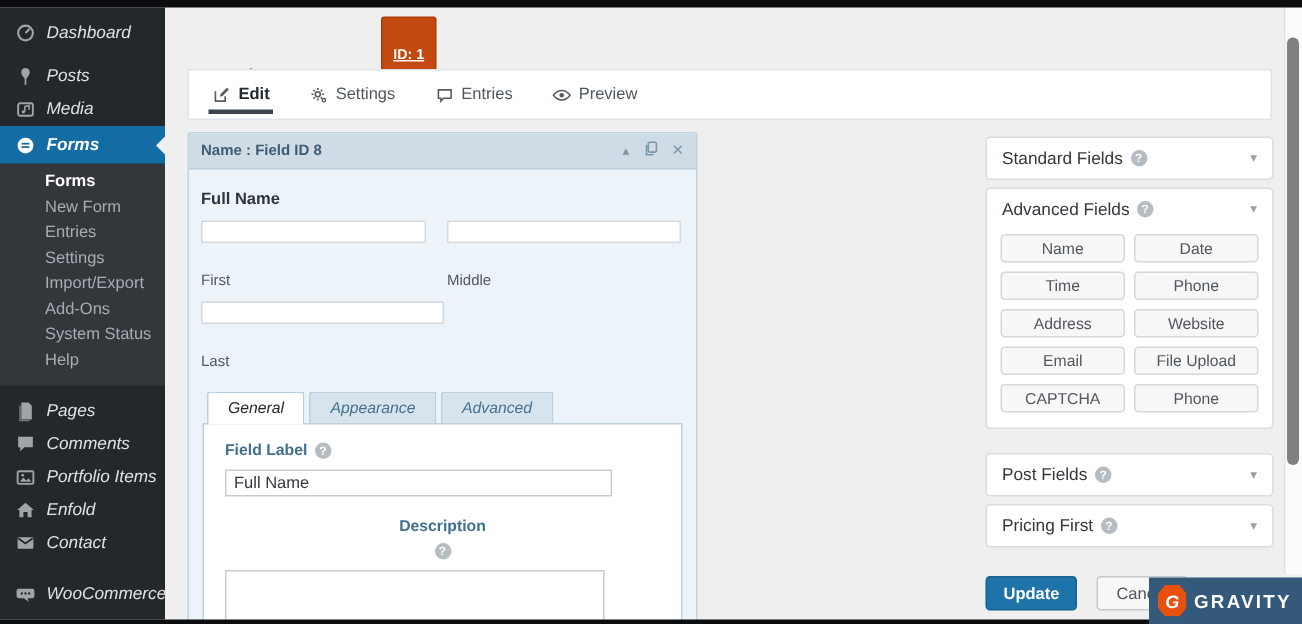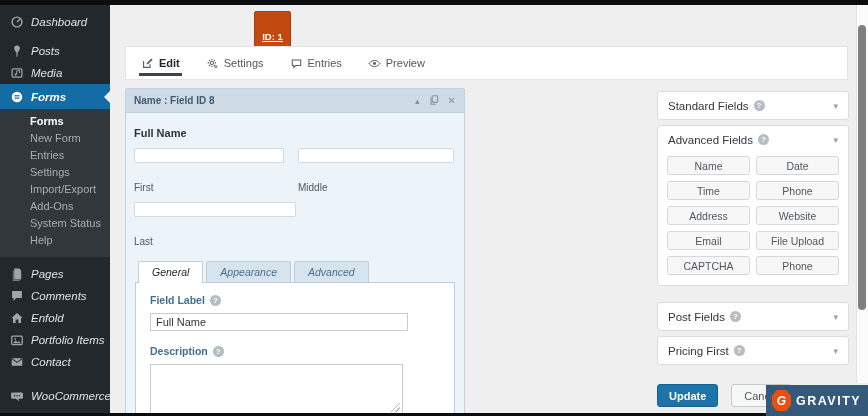--- a/index.html
+++ b/index.html
@@ -68,21 +68,21 @@
   .gf-tab { font-size:10.5px; padding:4px 13px 4px; border:1px solid #bccfdc; border-bottom:none; background:#d7e4ee;
             color:#46718f; margin-right:3px; border-radius:2px 2px 0 0; cursor:pointer;font-style:italic; }
   .gf-tab.active { background:#fff; color:#23282d; margin-bottom:-1px; padding-bottom:5px; }
 
   .gf-settings { margin:0 9px; background:#fff; border:1px solid #bccfdc; min-height:190px; padding:11px 14px; }
   .setting-heading { font-size:10.5px; font-weight:bold; color:#40708f; display:flex; align-items:center; gap:5px; }
   .help-icon { width:11px; height:11px; border-radius:50%; background:#b5bcc2; color:#fff; font-size:8px; font-weight:bold;
                display:inline-flex; align-items:center; justify-content:center; flex:0 0 11px; }
   .help-icon::after { content:"?"; }
   .setting-input { margin-top:7px; width:258px; height:18px; border:1px solid #ccc; font-size:11px; padding:0 5px; color:#32373c; }
-  .mt14 { margin-top:14px; }
+  .mt14 { margin-top:14px;flex-direction:column; }
   .ta-wrap { position:relative; width:253px; margin-top:7px; }
   .setting-textarea { width:253px; height:52px; border:1px solid #ccc; resize:none; display:block; }
   .ta-grip { position:absolute; right:3px; bottom:4px; width:9px; height:9px;
              background:linear-gradient(135deg,transparent 45%,#b8b8b8 45%,#b8b8b8 55%,transparent 55%,transparent 70%,#b8b8b8 70%,#b8b8b8 80%,transparent 80%); }
   .name-fields-heading { margin-top:28px; }
 
   
   .right-panel { position:absolute; left:657px; top:91px; width:192px; z-index:2; }
   .panel { background:#fff; border:1px solid #dcdcde; border-radius:3px; margin-bottom:5px; }
   .panel.gap-before { margin-top:16px; }
@@ -181,34 +181,34 @@
         <span class="mi-icon">
           <svg width="14" height="14" viewBox="0 0 20 20">
             <path fill="currentColor" d="M3 3h14v10H9l-4 4v-4H3z"></path>
           </svg>
         </span>
         <span class="mi-label">Comments</span>
       </div>
       <div class="menu-item">
         <span class="mi-icon">
           <svg width="14" height="14" viewBox="0 0 20 20">
-            <path fill="currentColor" d="M10 3l8 7h-2.2v7H12v-5H8v5H4.2v-7H2z"></path>
-          </svg>
-        </span>
-        <span class="mi-label">Enfold</span>
-      </div>
-      <div class="menu-item">
-        <span class="mi-icon">
-          <svg width="14" height="14" viewBox="0 0 20 20">
             <rect x="2.5" y="4.5" width="15" height="12" rx="1.5" fill="none" stroke="currentColor" stroke-width="1.8"></rect>
             <circle cx="7.3" cy="8.3" r="1.3" fill="currentColor"></circle>
             <path fill="currentColor" d="M4.5 14.5l3.5-4 2.8 3 2-2.2 2.7 3.2z"></path>
           </svg>
         </span>
         <span class="mi-label">Portfolio Items</span>
+      </div>
+      <div class="menu-item">
+        <span class="mi-icon">
+          <svg width="14" height="14" viewBox="0 0 20 20">
+            <path fill="currentColor" d="M10 3l8 7h-2.2v7H12v-5H8v5H4.2v-7H2z"></path>
+          </svg>
+        </span>
+        <span class="mi-label">Enfold</span>
       </div>
       <div class="menu-item">
         <span class="mi-icon">
           <svg width="14" height="14" viewBox="0 0 20 20">
             <rect x="2.5" y="4.5" width="15" height="11" rx="1" fill="currentColor"></rect>
             <path d="M3 5.5l7 5 7-5" fill="none" stroke="#23282d" stroke-width="1.6"></path>
           </svg>
         </span>
         <span class="mi-label">Contact</span>
       </div>

